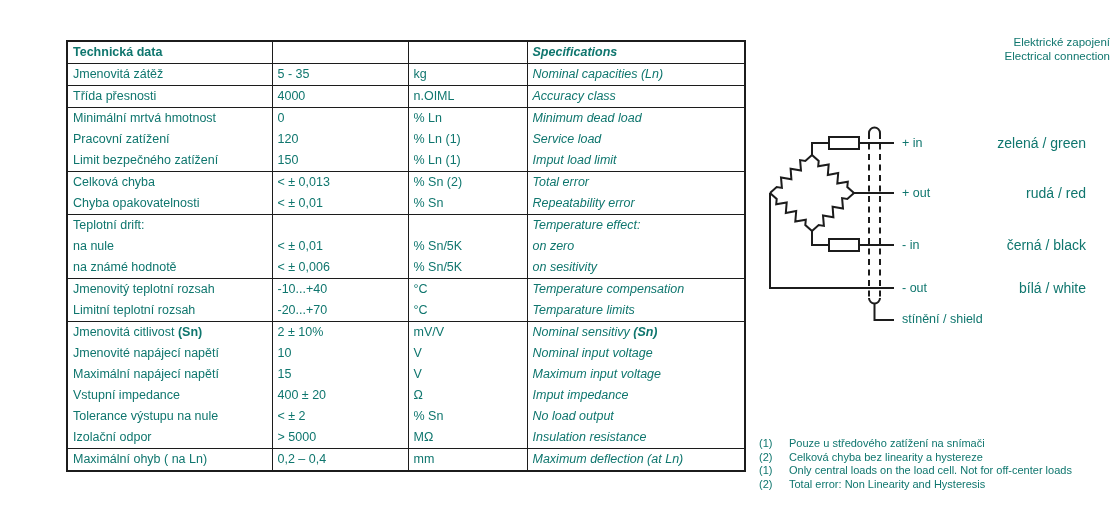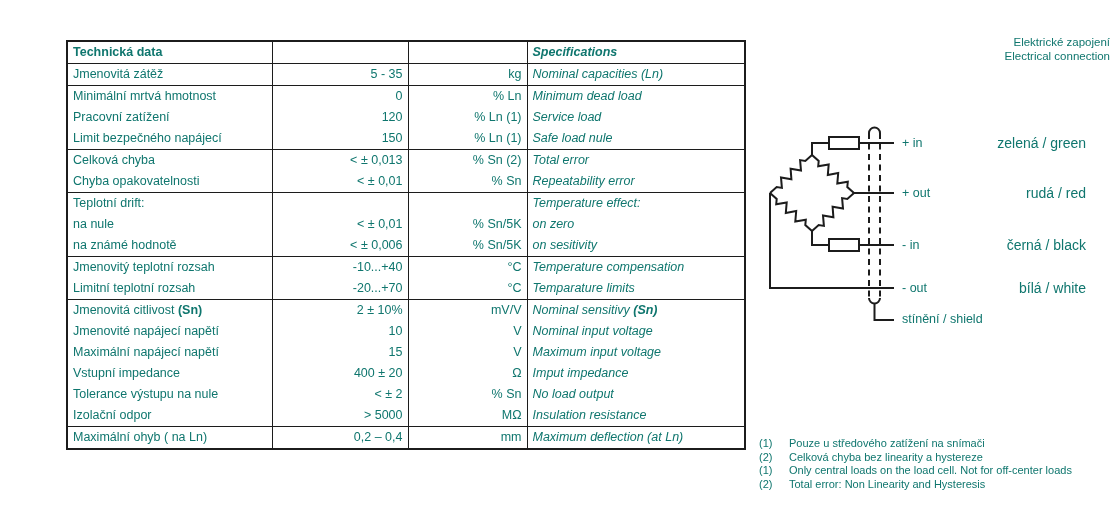--- a/index.html
+++ b/index.html
@@ -8,21 +8,21 @@
 
   
   table.spec{position:absolute;left:57px;top:40px;width:678px;border-collapse:collapse;
              table-layout:fixed;border:2px solid #1c1c1c;}
   table.spec td{height:21px;padding:0 5px;font-size:12.5px;line-height:13px;
                 vertical-align:middle;white-space:nowrap;overflow:hidden;
                 border-left:1px solid #1c1c1c;}
   table.spec td:first-child{border-left:none;}
   table.spec tr.hd td{font-weight:bold;border-bottom:1.5px solid #1c1c1c;}
   table.spec tr.ge td{border-bottom:1.5px solid #1c1c1c;}
-  td.val,td.unit{text-align:right;}
+  td.val,td.unit{text-align:left;}
   td.en{padding-left:7px;font-style:italic;}
 
   
   .diagram-title{position:absolute;right:12px;top:36px;text-align:right;
                  font-size:11.5px;line-height:13.5px;}
   svg.circuit{position:absolute;left:745px;top:112px;width:360px;height:215px;}
   .pin{position:absolute;left:893px;font-size:12.5px;line-height:14px;}
   .clr{position:absolute;right:36px;font-size:14px;line-height:14px;text-align:right;}
 
   
@@ -48,37 +48,43 @@
         <td class="val"></td>
         <td class="unit"></td>
         <td class="en">Specifications</td>
       </tr>
       <tr class="ge">
         <td class="cz">Jmenovitá zátěž</td>
         <td class="val">5 - 35</td>
         <td class="unit">kg</td>
         <td class="en">Nominal capacities (Ln)</td>
       </tr>
+      <tr class="ge">
+        <td class="cz">Třída přesnosti</td>
+        <td class="val">4000</td>
+        <td class="unit">n.OIML</td>
+        <td class="en">Accuracy class</td>
+      </tr>
       <tr>
         <td class="cz">Minimální mrtvá hmotnost</td>
         <td class="val">0</td>
         <td class="unit">% Ln</td>
         <td class="en">Minimum dead load</td>
       </tr>
       <tr>
         <td class="cz">Pracovní zatížení</td>
         <td class="val">120</td>
         <td class="unit">% Ln (1)</td>
         <td class="en">Service load</td>
       </tr>
       <tr class="ge">
-        <td class="cz">Limit bezpečného napájecí</td>
+        <td class="cz">Limit bezpečného zatížení</td>
         <td class="val">150</td>
         <td class="unit">% Ln (1)</td>
-        <td class="en">Safe load nule</td>
+        <td class="en">Imput load limit</td>
       </tr>
       <tr>
         <td class="cz">Celková chyba</td>
         <td class="val">&lt; ± 0,013</td>
         <td class="unit">% Sn (2)</td>
         <td class="en">Total error</td>
       </tr>
       <tr class="ge">
         <td class="cz">Chyba opakovatelnosti</td>
         <td class="val">&lt; ± 0,01</td>

